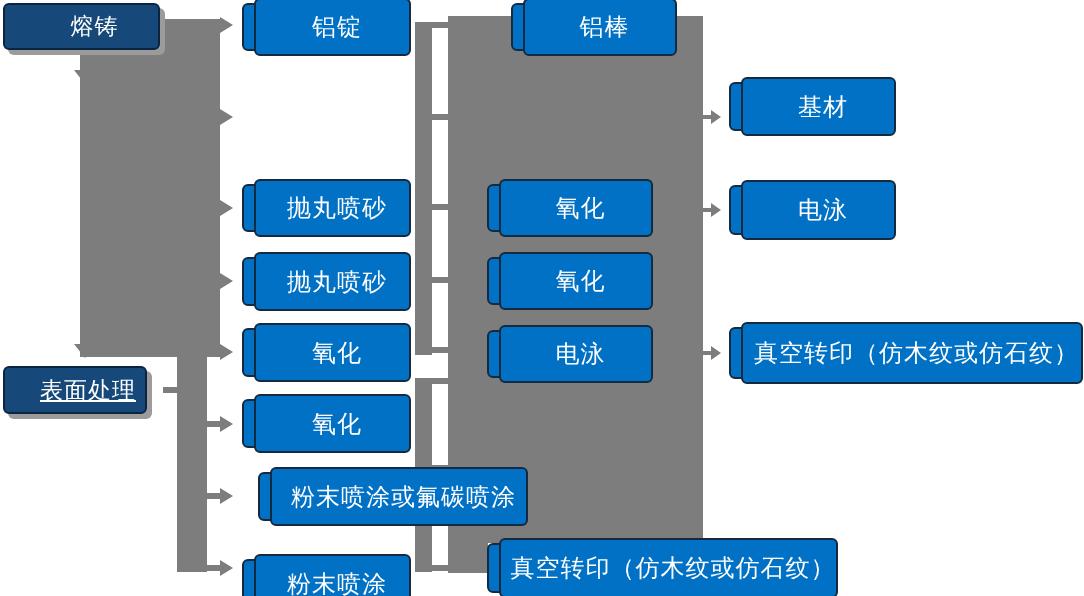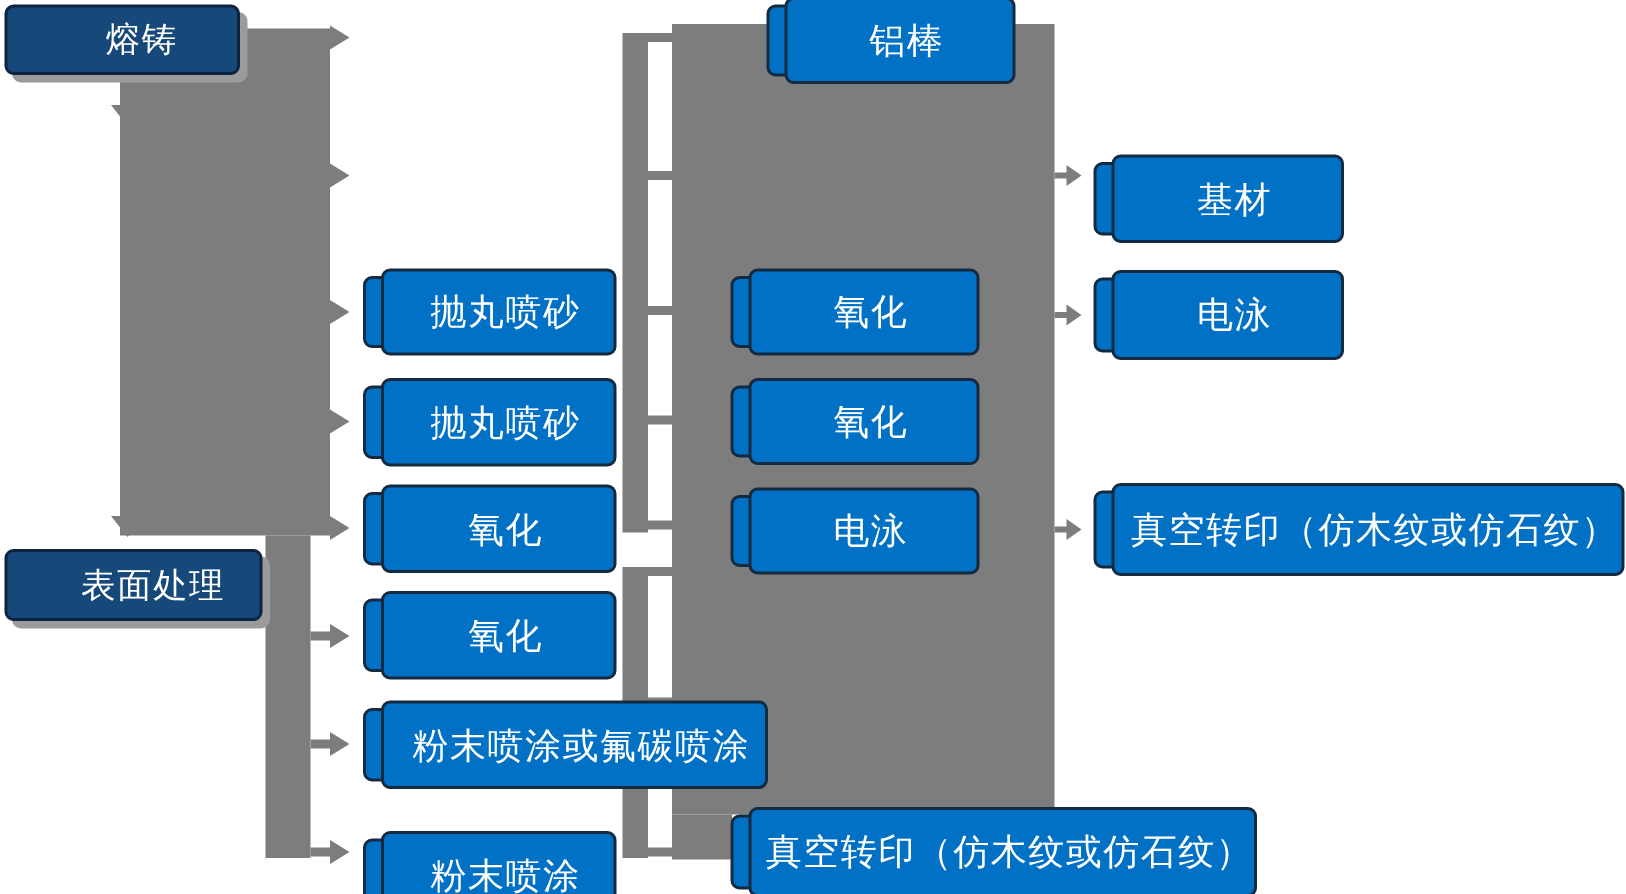--- a/index.html
+++ b/index.html
@@ -71,32 +71,33 @@
   <div class="tri-right" style="left:220px;top:560px;"></div>
 
   <div class="gray" style="left:703px;top:115px;width:9px;height:4px;"></div>
   <div class="tri-right-sm" style="left:711px;top:110px;"></div>
   <div class="gray" style="left:703px;top:208px;width:9px;height:4px;"></div>
   <div class="tri-right-sm" style="left:711px;top:203px;"></div>
   <div class="gray" style="left:703px;top:351px;width:9px;height:4px;"></div>
   <div class="tri-right-sm" style="left:711px;top:346px;"></div>
 
   <div class="node dark" style="left:3px;top:3px;width:157px;height:47px;">熔铸</div>
-  <div class="node dark" style="left:3px;top:366px;width:172px;height:48px;">表面处理</div>
+  <div class="node dark" style="left:3px;top:366px;width:144px;height:48px;text-decoration:underline;">表面处理</div>
 
+  <div class="node blue" style="left:242px;top:3px;width:164px;height:48px;">铝锭</div>
   <div class="node blue" style="left:242px;top:184px;width:164px;height:48px;">抛丸喷砂</div>
   <div class="node blue" style="left:242px;top:257px;width:164px;height:49px;">抛丸喷砂</div>
   <div class="node blue" style="left:242px;top:328px;width:164px;height:49px;">氧化</div>
   <div class="node blue" style="left:242px;top:399px;width:164px;height:49px;">氧化</div>
-  <div class="node blue" style="left:242px;top:472px;width:265px;height:49px;">粉末喷涂或氟碳喷涂</div>
+  <div class="node blue" style="left:258px;top:472px;width:265px;height:49px;">粉末喷涂或氟碳喷涂</div>
   <div class="node blue" style="left:242px;top:559px;width:164px;height:49px;">粉末喷涂</div>
 
   <div class="node blue" style="left:511px;top:3px;width:161px;height:48px;">铝棒</div>
   <div class="node blue" style="left:487px;top:184px;width:161px;height:48px;">氧化</div>
   <div class="node blue" style="left:487px;top:257px;width:161px;height:48px;">氧化</div>
   <div class="node blue" style="left:487px;top:330px;width:161px;height:48px;">电泳</div>
   <div class="node blue" style="left:487px;top:543px;width:346px;height:50px;">真空转印（仿木纹或仿石纹）</div>
 
-  <div class="node blue" style="left:729px;top:108px;width:162px;height:49px;text-align:right;">基材</div>
+  <div class="node blue" style="left:729px;top:82px;width:162px;height:49px;text-align:right;">基材</div>
   <div class="node blue" style="left:729px;top:185px;width:162px;height:50px;">电泳</div>
   <div class="node blue" style="left:729px;top:327px;width:349px;height:52px;">真空转印（仿木纹或仿石纹）</div>
 
 </div>
 
 </body></html>

